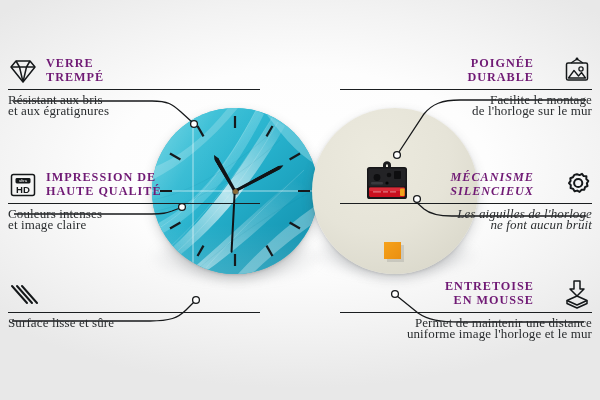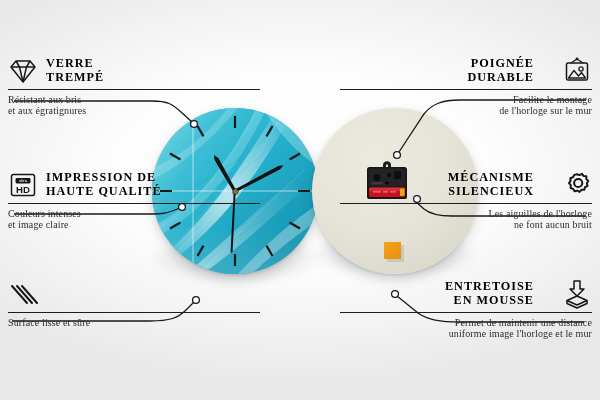--- a/index.html
+++ b/index.html
@@ -25,41 +25,41 @@
   .feat.right .head { flex-direction:row-reverse;gap:28px; }
 
   .ico { width:30px; height:30px; flex:0 0 30px; display:block; }
 
   .title {
     font-family:"Liberation Serif", serif;
     font-weight:700;
     font-size:12.2px;
     line-height:13.6px;
     letter-spacing:1.0px;
-    color:#000000;
+    color:#701a75;
     max-width:172px;
   }
   .feat.left  .title { text-align:left; }
   .feat.right .title { text-align:right; margin-left:auto; }
 
   .rule { height:1.1px; background:#1b1e20; margin:3px 0 4px; }
 
   .desc {
-    font-size:10px;
+    font-size:13px;
     line-height:11.2px;
     color:#2a2d2f;
     letter-spacing:.12px;
   }
 
   
   #f-verre  { top:56px; }
   #f-print  { top:170px; }
   #f-bords  { top:279px; }
   #f-poig   { top:56px; }
-  #f-meca   { top:170px; }
+  #f-meca   { top:170px;font-style:italic; }
   #f-entre  { top:279px; }
 
   
   .clock-shadow {
     position:absolute; border-radius:50%;
     background:radial-gradient(ellipse at 50% 50%, rgba(120,125,130,.33) 0%, rgba(140,145,150,.12) 55%, rgba(255,255,255,0) 72%);
     filter:blur(4px);
   }
   #shadow-front { left:150px; top:232px; width:172px; height:52px; }
   #shadow-back  { left:310px; top:232px; width:168px; height:46px; }

